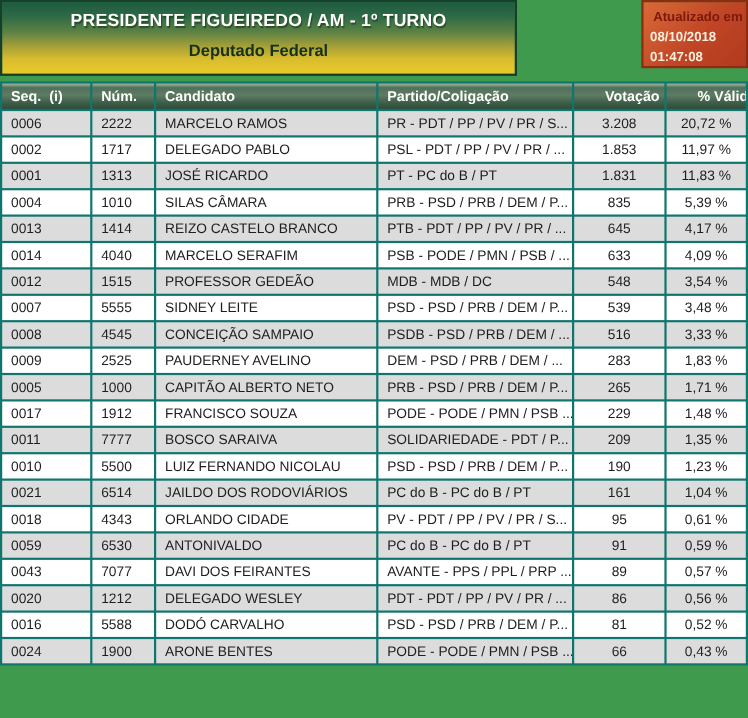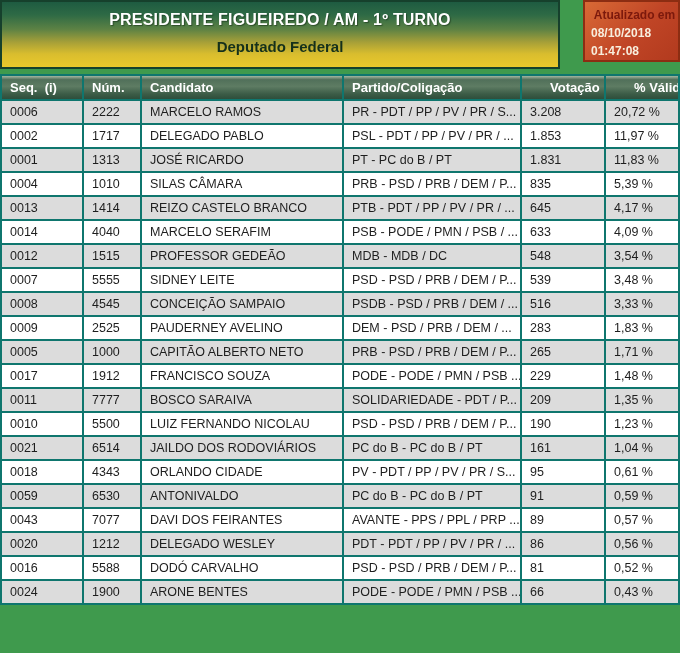--- a/index.html
+++ b/index.html
@@ -6,21 +6,21 @@
   html,body { width:680px; height:653px; overflow:hidden; }
   body {
     position:relative;
     background:#3f9a4d;
     font-family:"Liberation Sans", sans-serif;
   }
 
   
   .banner {
     position:absolute; left:0; top:0;
-    width:560px; height:69px;
+    width:470px; height:69px;
     border:2px solid #16402c;
     background:linear-gradient(180deg,
       #1e5b41 0%, #2e6a45 20%, #5d8244 42%,
       #a7a038 62%, #d9bd2e 80%, #eac92b 100%);
     text-align:center;
   }
   .banner-title {
     margin-top:9px;
     font-size:16px; font-weight:bold; color:#ffffff;
     letter-spacing:.2px;
@@ -62,21 +62,21 @@
     text-align:left; white-space:nowrap; overflow:hidden;
   }
   th.num { text-align:right;padding-left:28px; }
   td {
     background:#ffffff;
     color:#1e1e1e; font-size:12.5px;
     height:22px; padding:0 8px;
     text-align:left; white-space:nowrap; overflow:hidden;
   }
   tbody tr:nth-child(odd) td { background:#dcdcdc; }
-  td.num { text-align:left; }
+  td.num { text-align:center; }
 </style>
 </head>
 <body>
 
 <div class="banner">
   <div class="banner-title">PRESIDENTE FIGUEIREDO / AM - 1º TURNO</div>
   <div class="banner-subtitle">Deputado Federal</div>
 </div>
 
 <div class="updated-box">

